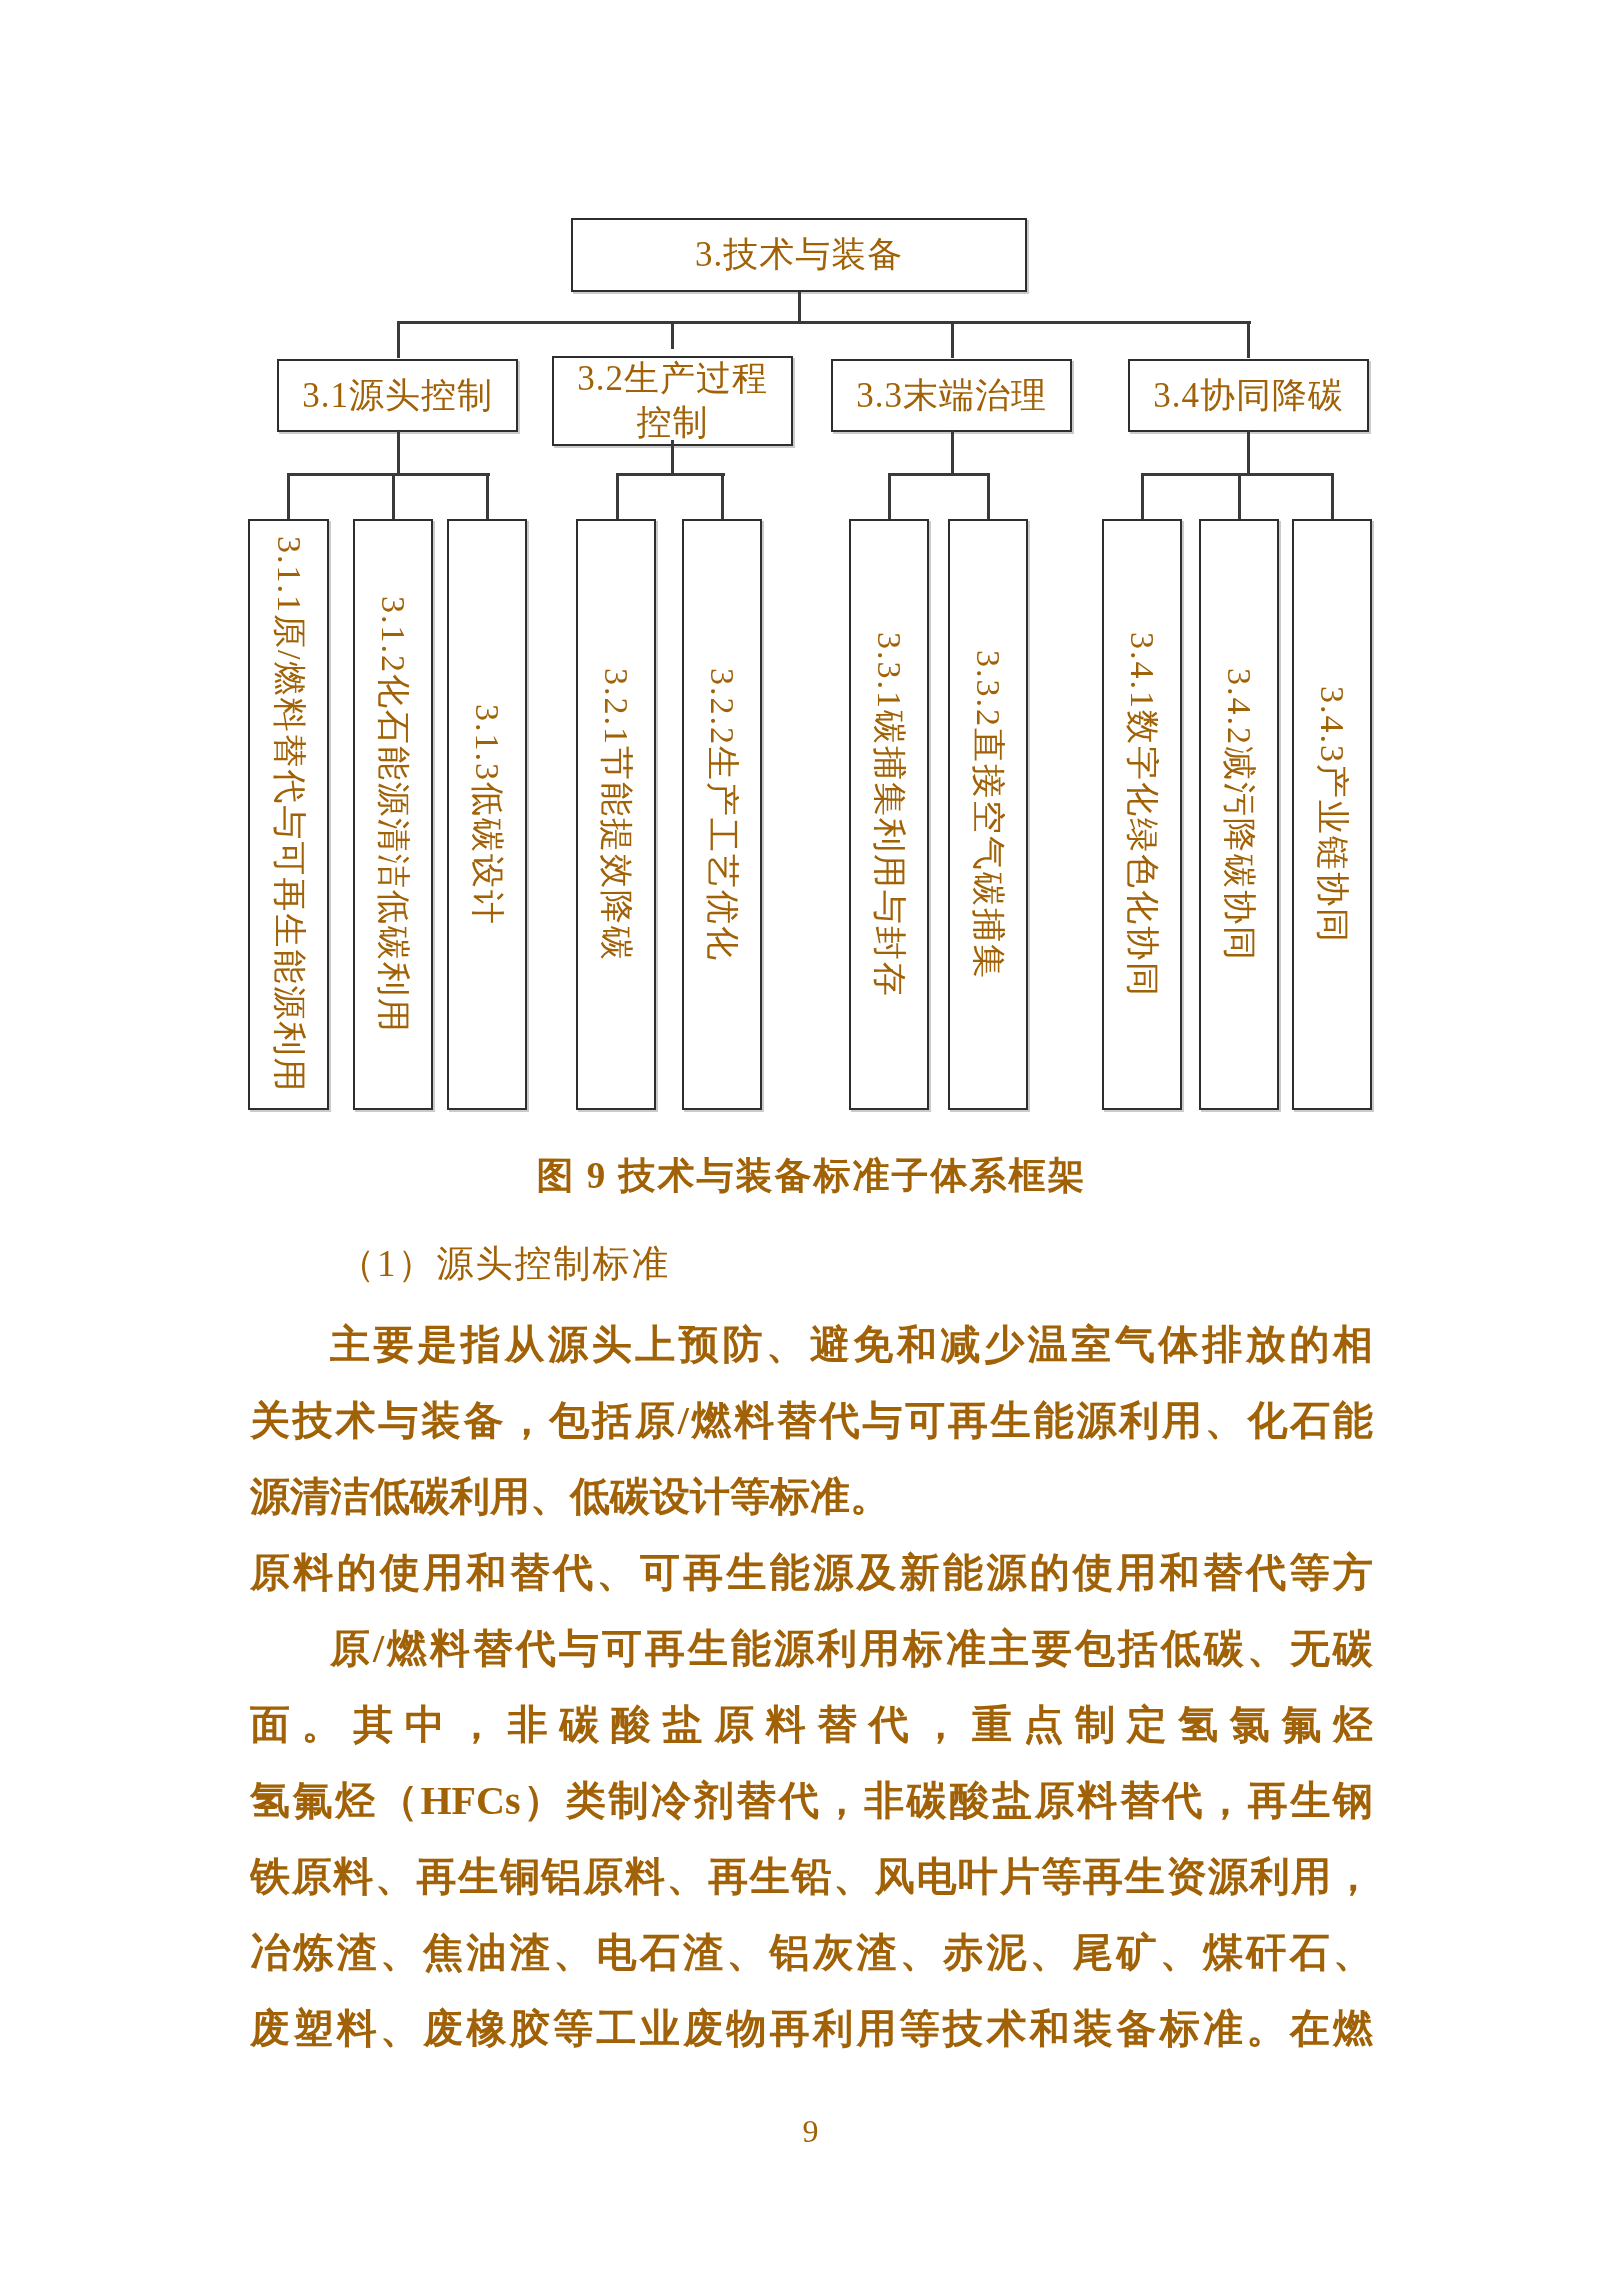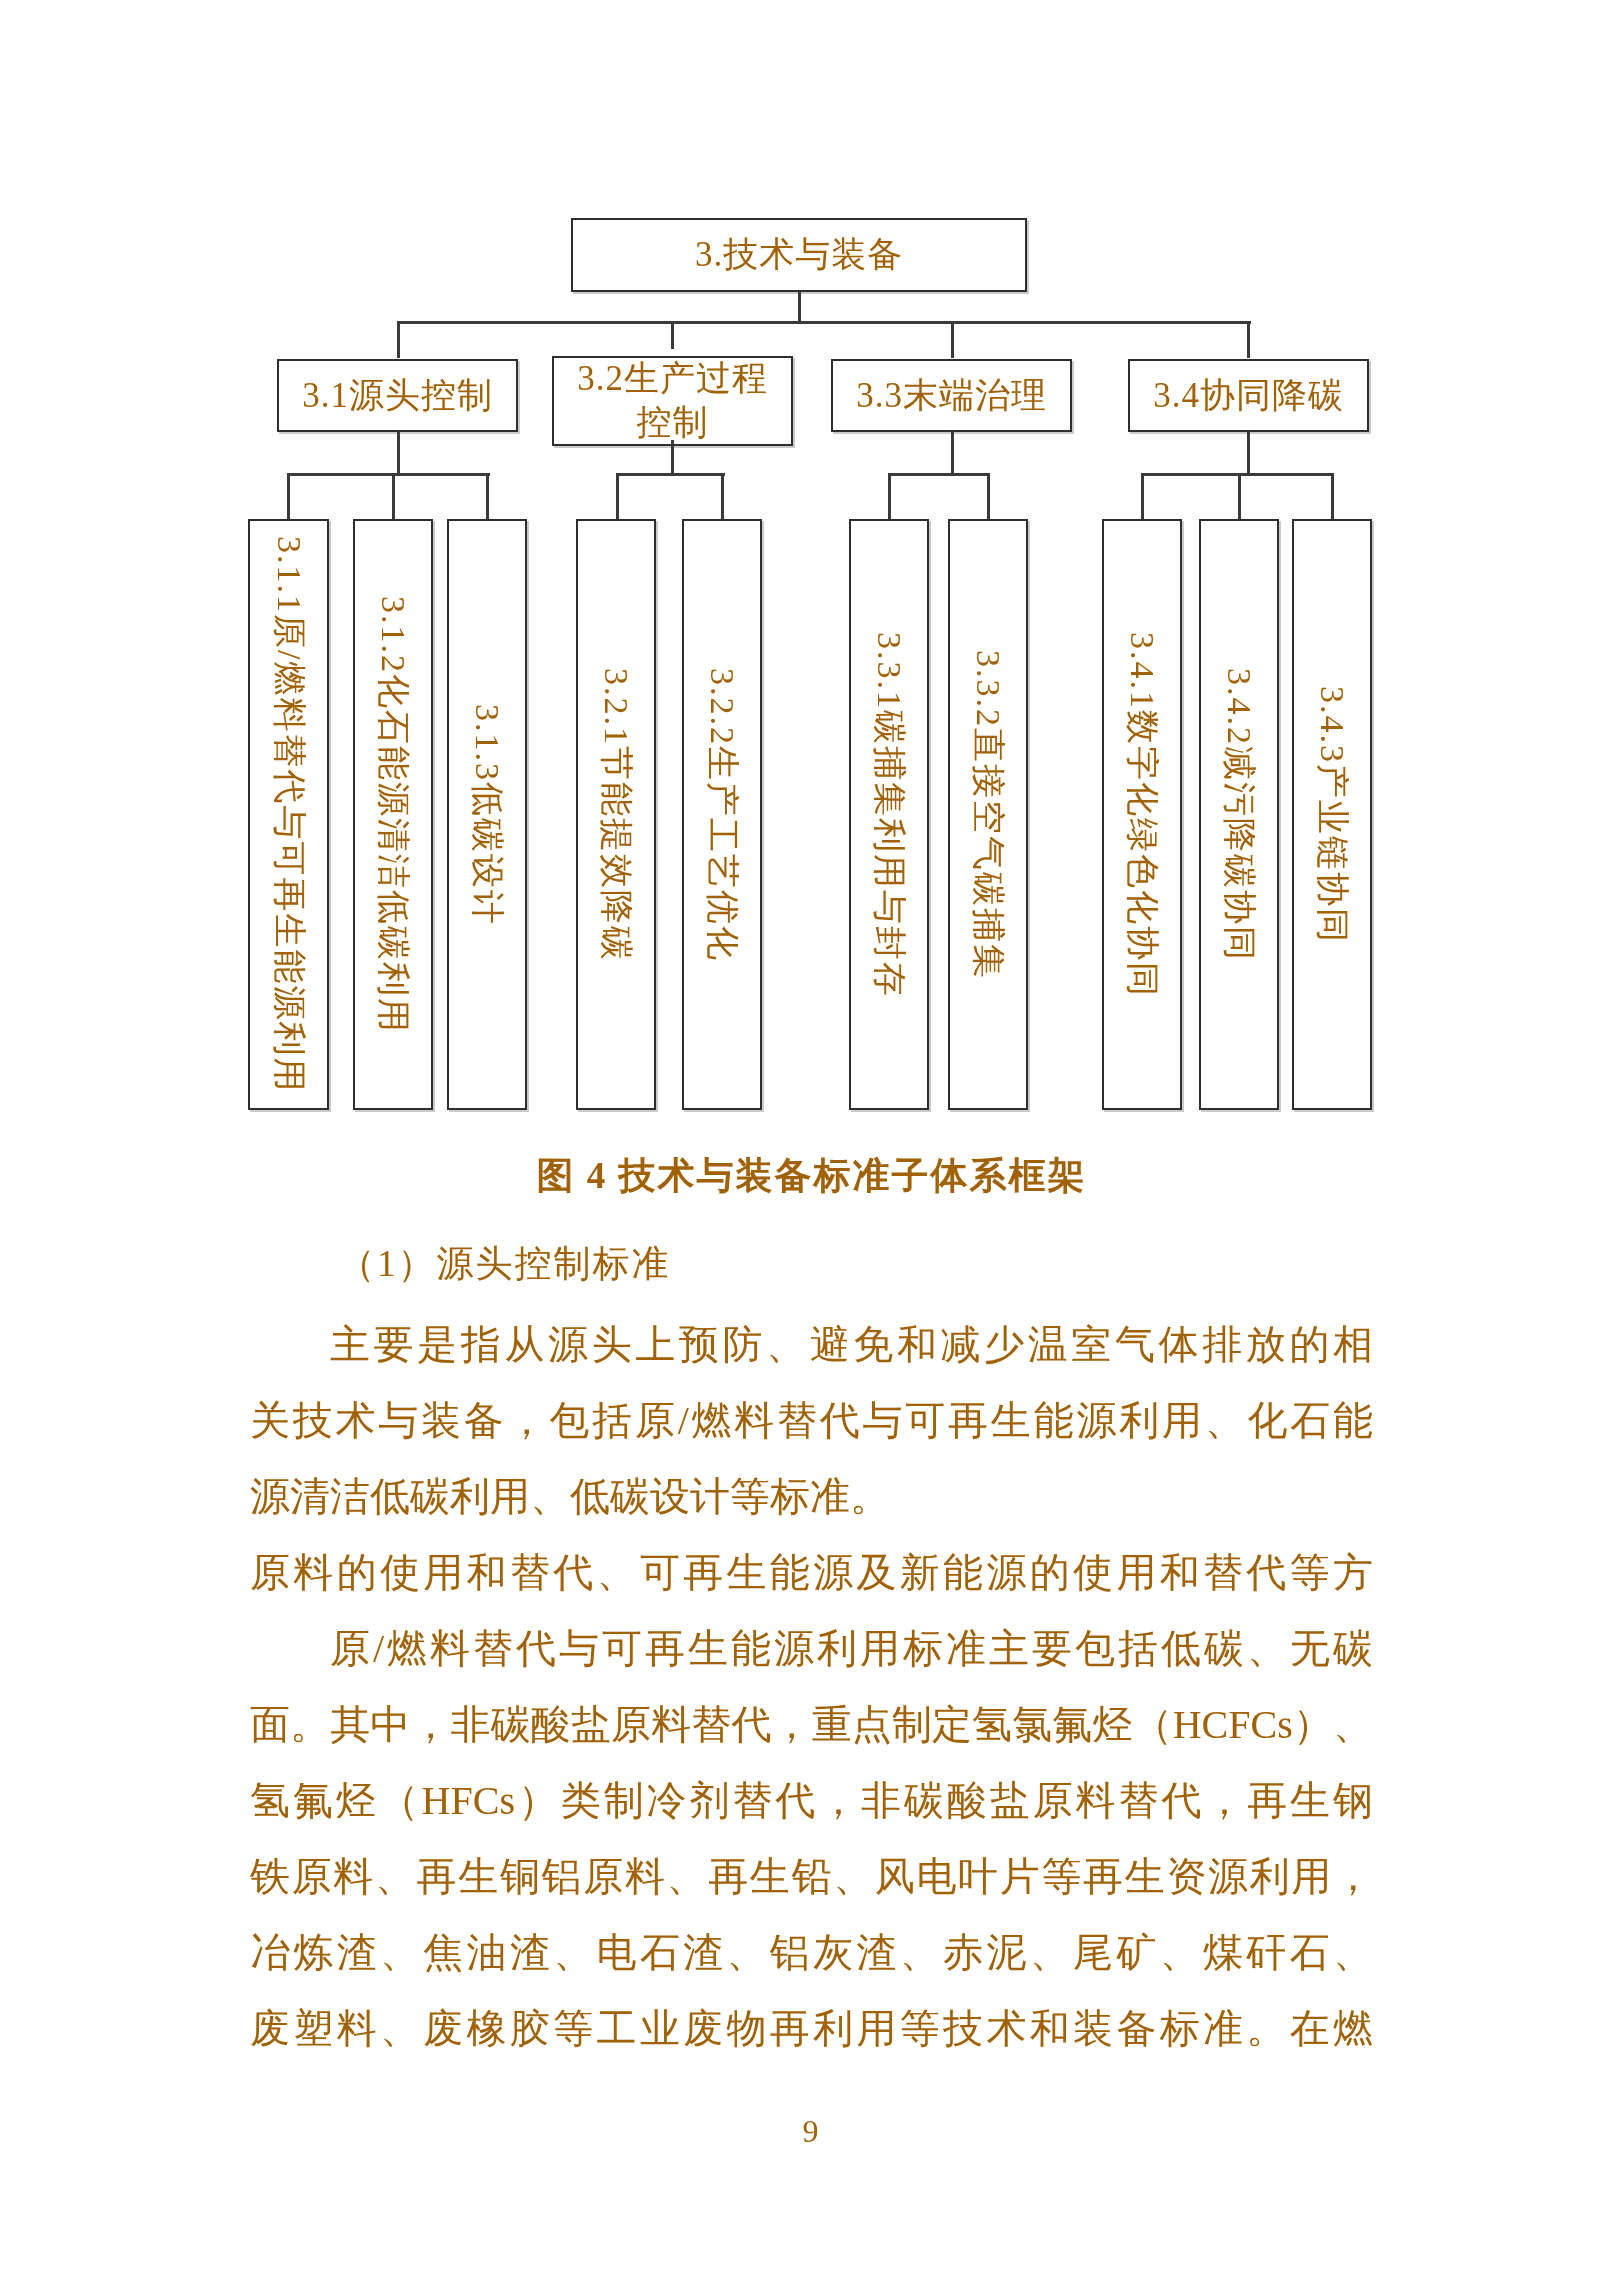--- a/index.html
+++ b/index.html
@@ -29,20 +29,21 @@
     font-size:37px;font-weight:700;letter-spacing:2px;
   }
   .heading{
     position:absolute;left:338px;top:1239px;font-size:37px;letter-spacing:2px;
   }
   .bodytext{position:absolute;left:250px;top:1307px;width:1123px;}
   .bline{
     height:76px;line-height:76px;font-size:40px;
     text-align:justify;text-align-last:justify;text-justify:inter-character;
     overflow:hidden;
+    font-weight:bold;
   }
   .bline.indent{padding-left:80px;}
   .bline.endline{text-align-last:left;}
   .pagenum{
     position:absolute;left:0;top:2113px;width:1621px;text-align:center;font-size:32px;
   }
 </style>
 </head>
 <body>
 
@@ -121,21 +122,21 @@
       <span class="vtext">3.4.1数字化绿色化协同</span>
     </div>
     <div class="node" style="left:1199px;top:519px;width:80px;height:591px;">
       <span class="vtext">3.4.2减污降碳协同</span>
     </div>
     <div class="node" style="left:1292px;top:519px;width:80px;height:591px;">
       <span class="vtext">3.4.3产业链协同</span>
     </div>
   </div>
 
-  <div class="caption">图 4 技术与装备标准子体系框架</div>
+  <div class="caption">图 9 技术与装备标准子体系框架</div>
 
   <div class="heading">（1）源头控制标准</div>
 
   <div class="bodytext">
     <div class="bline indent">主要是指从源头上预防、避免和减少温室气体排放的相</div>
     <div class="bline">关技术与装备，包括原/燃料替代与可再生能源利用、化石能</div>
     <div class="bline endline">源清洁低碳利用、低碳设计等标准。</div>
     <div class="bline">原料的使用和替代、可再生能源及新能源的使用和替代等方</div>
     <div class="bline indent">原/燃料替代与可再生能源利用标准主要包括低碳、无碳</div>
     <div class="bline">面。其中，非碳酸盐原料替代，重点制定氢氯氟烃（HCFCs）、</div>

